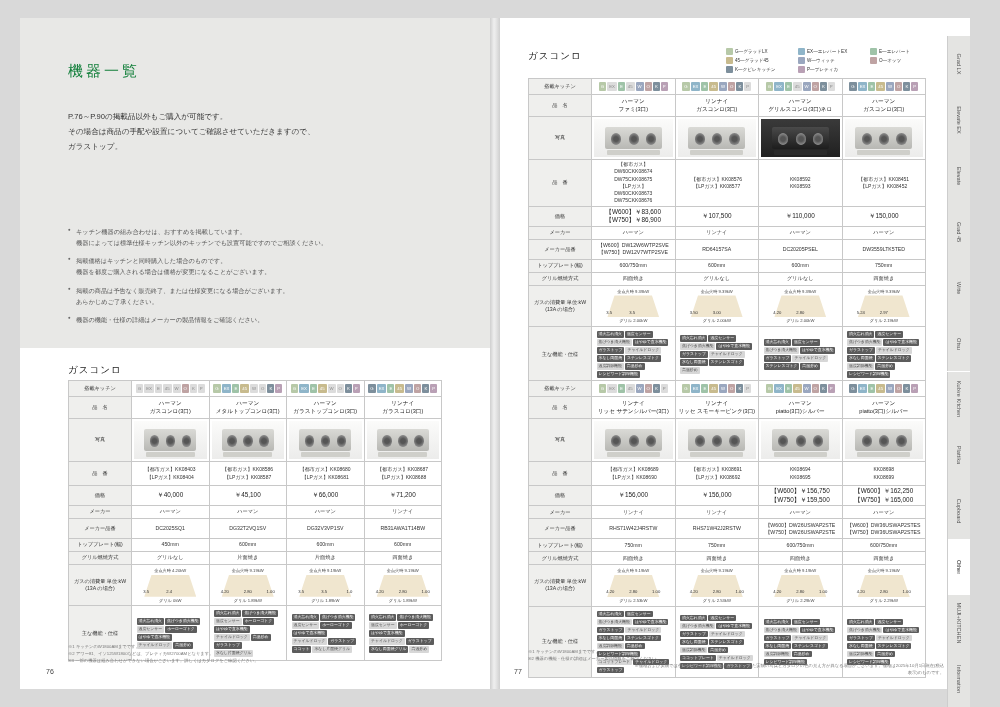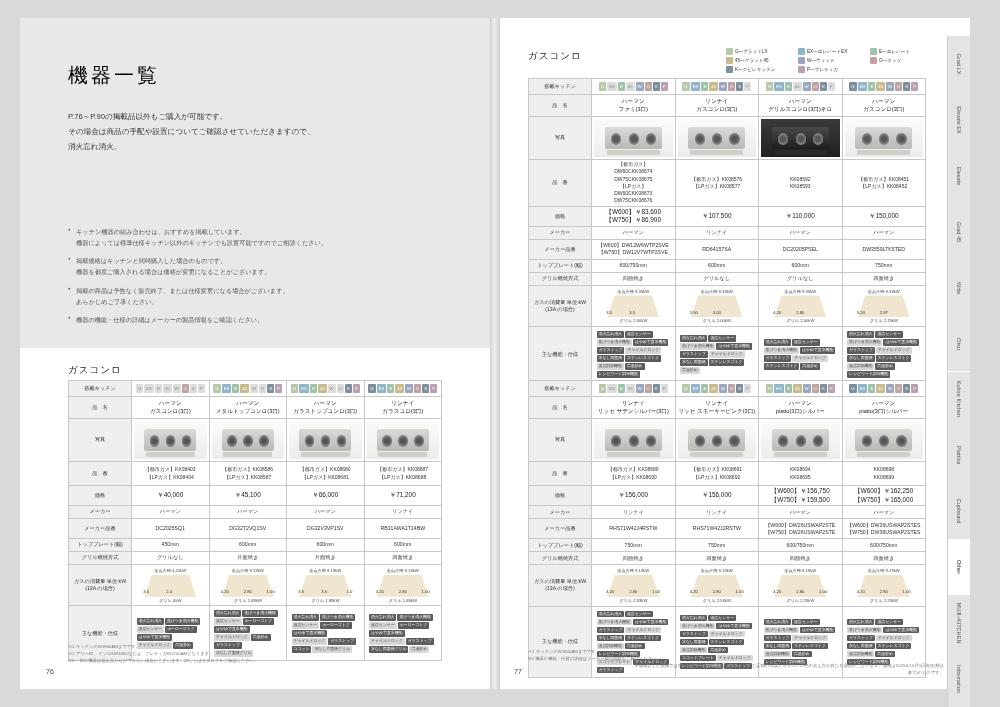--- a/index.html
+++ b/index.html
@@ -5,21 +5,21 @@
   html,body{margin:0;padding:0;background:#d9d9d9;}
   body{font-family:"Liberation Sans", sans-serif;}
   #page{position:relative;width:1000px;height:707px;background:#d9d9d9;overflow:hidden;}
   .sheet{position:absolute;top:18px;height:671px;background:#fff;}
   #left-page{left:20px;width:470px;}
   #right-page{left:500px;width:470px;}
   .gutter{position:absolute;left:490px;top:18px;width:10px;height:671px;
     background:linear-gradient(to right,#cfcfcf,#efefef 40%,#e6e6e6 60%,#cfcfcf);}
   
   .hero{position:absolute;left:0;top:0;width:470px;height:330px;background:#e8e8e6;}
-  .hero-title{position:absolute;left:48px;top:44px;font-size:20px;letter-spacing:3px;color:#000000;}
+  .hero-title{position:absolute;left:48px;top:44px;font-size:15px;letter-spacing:3px;color:#15803d;}
   .hero-lead{position:absolute;left:48px;top:92px;width:380px;font-size:7.6px;line-height:1.95;color:#333;}
   .hero-box{position:absolute;left:48px;top:142px;width:372px;font-size:7.6px;line-height:1.95;color:#333;
     border-top:1px solid #c9c9c7;border-bottom:1px solid #c9c9c7;padding:8px 0;}
   .notes{position:absolute;left:48px;top:208px;width:374px;font-size:6.2px;line-height:1.8;color:#555;}
   .notes .n{position:relative;padding-left:8px;margin-bottom:7px;}
   .notes .n:before{content:"●";position:absolute;left:0;top:0;font-size:4.5px;color:#666;}
   
   .tbl-title{position:absolute;font-size:9.5px;color:#222;letter-spacing:1px;}
   table.spec{position:absolute;border-collapse:collapse;table-layout:fixed;background:#fff;}
   table.spec td,table.spec th{border:0.5px solid #c8c8c8;vertical-align:middle;
@@ -81,21 +81,21 @@
 <body>
 
 <div id="page">
 
   <div class="sheet" id="left-page">
 
     <div class="hero">
       <div class="hero-title">機器一覧</div>
       <div class="hero-lead" style="white-space:pre-line">P.76～P.90の掲載品以外もご購入が可能です。
 その場合は商品の手配や設置についてご確認させていただきますので、
-消火忘れ消火。</div>
+ガラストップ。</div>
       <div class="notes">
         <div class="n"><span style="white-space:pre-line">キッチン機器の組み合わせは、おすすめを掲載しています。
 機器によっては標準仕様キッチン以外のキッチンでも設置可能ですのでご相談ください。</span></div>
         <div class="n"><span style="white-space:pre-line">掲載価格はキッチンと同時購入した場合のものです。
 機器を都度ご購入される場合は価格が変更になることがございます。</span></div>
         <div class="n"><span style="white-space:pre-line">掲載の商品は予告なく販売終了、または仕様変更になる場合がございます。
 あらかじめご了承ください。</span></div>
         <div class="n"><span style="white-space:pre-line">機器の機能・仕様の詳細はメーカーの製品情報をご確認ください。</span></div>
       </div>
     </div>

